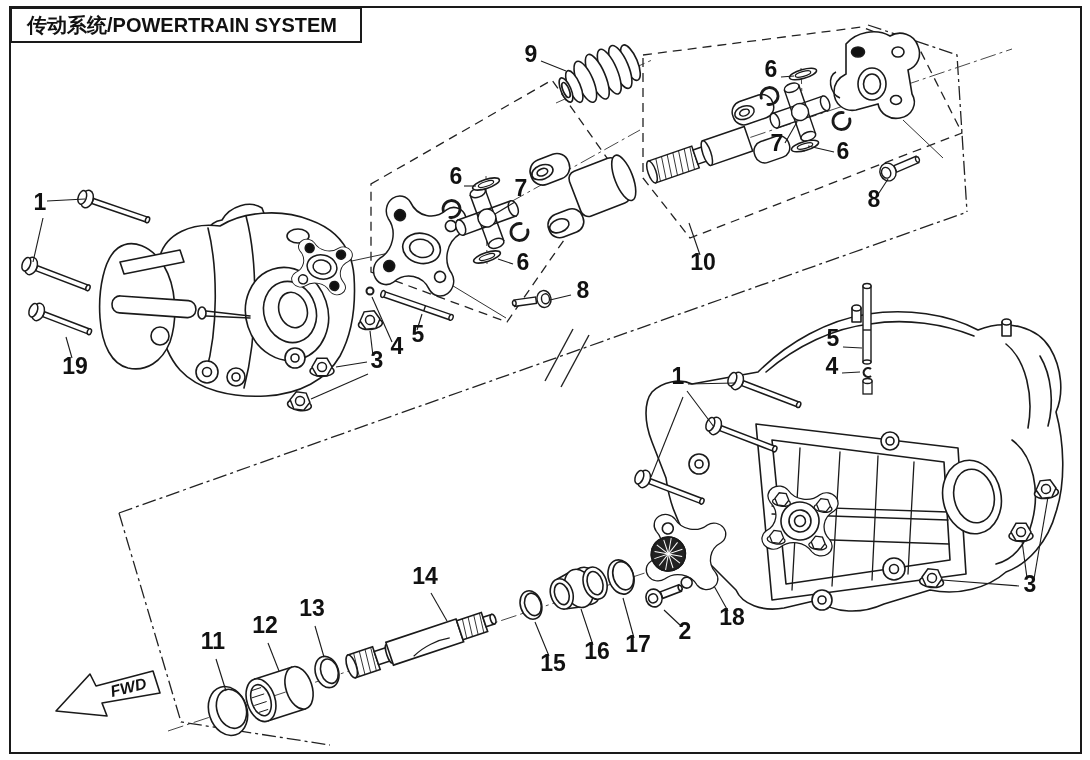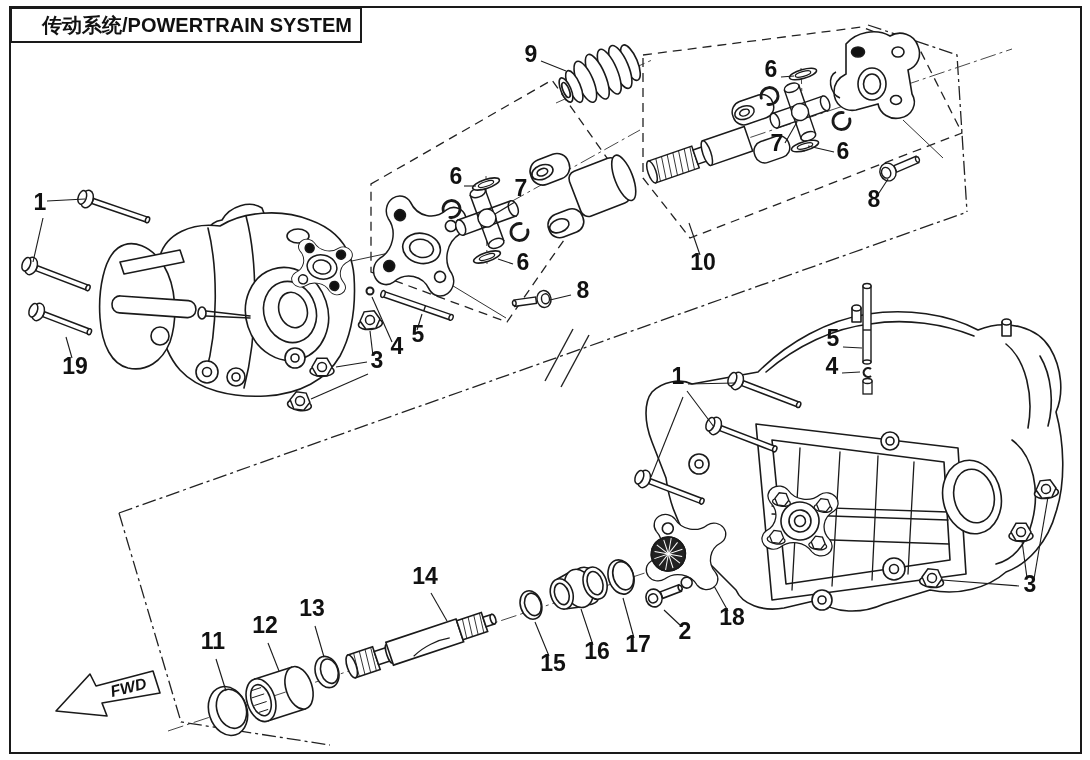--- a/index.html
+++ b/index.html
@@ -4,21 +4,21 @@
 <style>
   html,body{margin:0;padding:0;background:#fff;}
   .page{
     position:relative;width:1090px;height:760px;background:#fff;overflow:hidden;
     font-family:"Liberation Sans","DejaVu Sans",sans-serif;
   }
   .page svg{position:absolute;left:0;top:0;}
   .titlebox{
     position:absolute;left:10px;top:7px;width:352px;height:36px;
     border:2px solid #1a1a1a;box-sizing:border-box;background:#fff;
-    display:flex;align-items:center;padding-left:30px;
+    display:flex;align-items:center;padding-left:15px;
   }
   .titlebox span{
     font-size:20px;font-weight:bold;color:#111;letter-spacing:0px;white-space:nowrap;
   }
   text.callout{
     font-family:"Liberation Sans","DejaVu Sans",sans-serif;
     font-size:23px;font-weight:bold;fill:#111;
   }
   .fwd{
     font-family:"Liberation Sans","DejaVu Sans",sans-serif;

